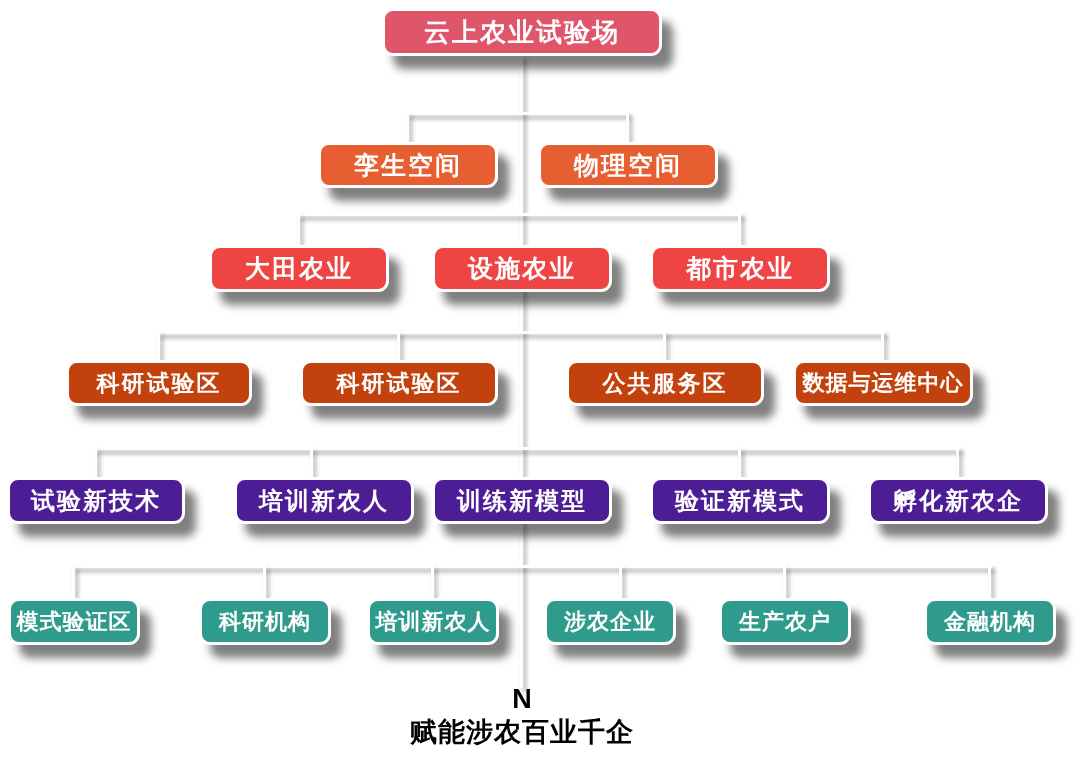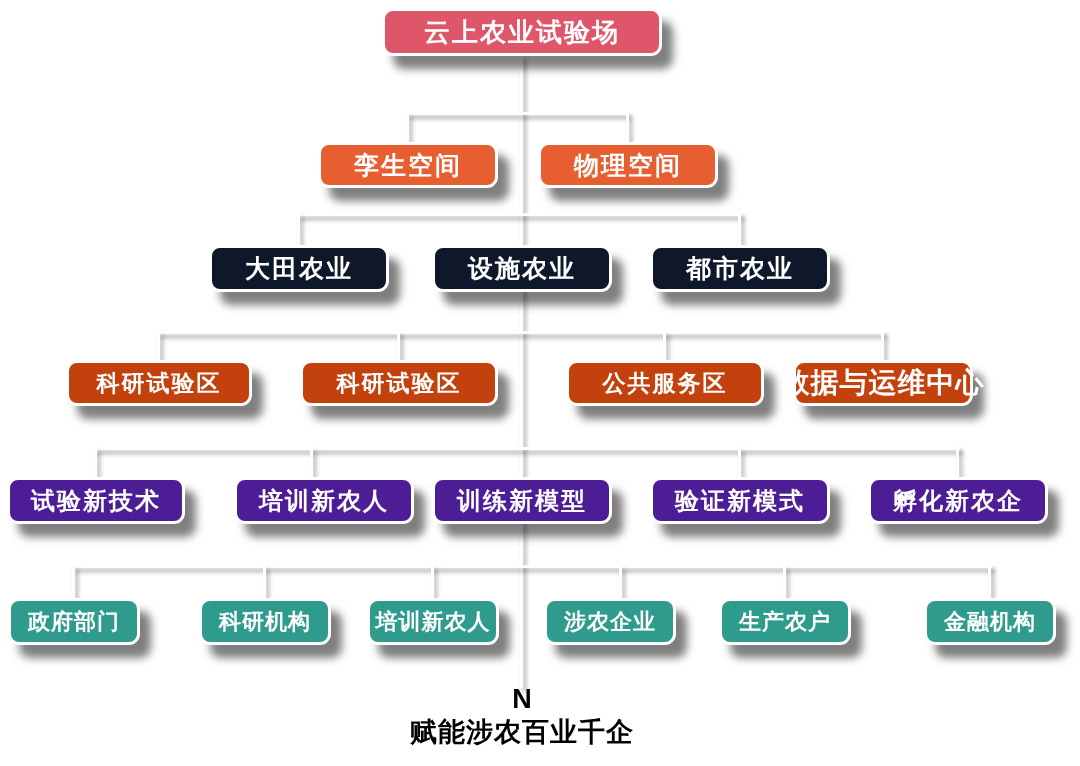--- a/index.html
+++ b/index.html
@@ -27,23 +27,23 @@
     border:3px solid #ffffff;
     border-radius:11px;
     box-shadow:11px 13px 8px rgba(0,0,0,0.5);
     box-sizing:border-box;
     font-weight:600;
     letter-spacing:2px;
     white-space:nowrap;
   }
   .c-root{background:#df5569;font-size:26px;}
   .c-l2{background:#e75f31;font-size:25px;}
-  .c-l3{background:#0f172a;font-size:25px;}
+  .c-l3{background:#ef4444;font-size:25px;}
   .c-l4{background:#c2410c;font-size:23px;}
-  .c-l4.small{font-size:28px;letter-spacing:1px;}
+  .c-l4.small{font-size:22px;letter-spacing:1px;}
   .c-l5{background:#4c1d95;font-size:24px;}
   .c-l6{background:#2f9b8d;font-size:22px;letter-spacing:1px;}
   
   .compass{
     position:absolute;left:496px;top:684px;width:52px;
     text-align:center;
     font-size:27px;font-weight:bold;color:#000000;
   }
   .caption{
     position:absolute;left:302px;top:714px;width:440px;
@@ -100,21 +100,21 @@
   <div class="node c-l4" style="left:300px;top:360px;width:198px;height:46px;">科研试验区</div>
   <div class="node c-l4" style="left:566px;top:360px;width:198px;height:46px;">公共服务区</div>
   <div class="node c-l4 small" style="left:793px;top:360px;width:180px;height:46px;">数据与运维中心</div>
 
   <div class="node c-l5" style="left:7px;top:477px;width:178px;height:47px;">试验新技术</div>
   <div class="node c-l5" style="left:234px;top:477px;width:180px;height:47px;text-align:center;">培训新农人</div>
   <div class="node c-l5" style="left:432px;top:477px;width:180px;height:47px;">训练新模型</div>
   <div class="node c-l5" style="left:650px;top:477px;width:180px;height:47px;">验证新模式</div>
   <div class="node c-l5" style="left:868px;top:477px;width:180px;height:47px;">孵化新农企</div>
 
-  <div class="node c-l6" style="left:8px;top:598px;width:132px;height:47px;">政府部门</div>
+  <div class="node c-l6" style="left:8px;top:598px;width:132px;height:47px;">模式验证区</div>
   <div class="node c-l6" style="left:199px;top:598px;width:132px;height:47px;">科研机构</div>
   <div class="node c-l6" style="left:367px;top:598px;width:132px;height:47px;">培训新农人</div>
   <div class="node c-l6" style="left:544px;top:598px;width:132px;height:47px;">涉农企业</div>
   <div class="node c-l6" style="left:719px;top:598px;width:132px;height:47px;">生产农户</div>
   <div class="node c-l6" style="left:924px;top:598px;width:132px;height:47px;">金融机构</div>
 
   <div class="compass">N</div>
   <div class="caption">赋能涉农百业千企</div>
 
 </div>

